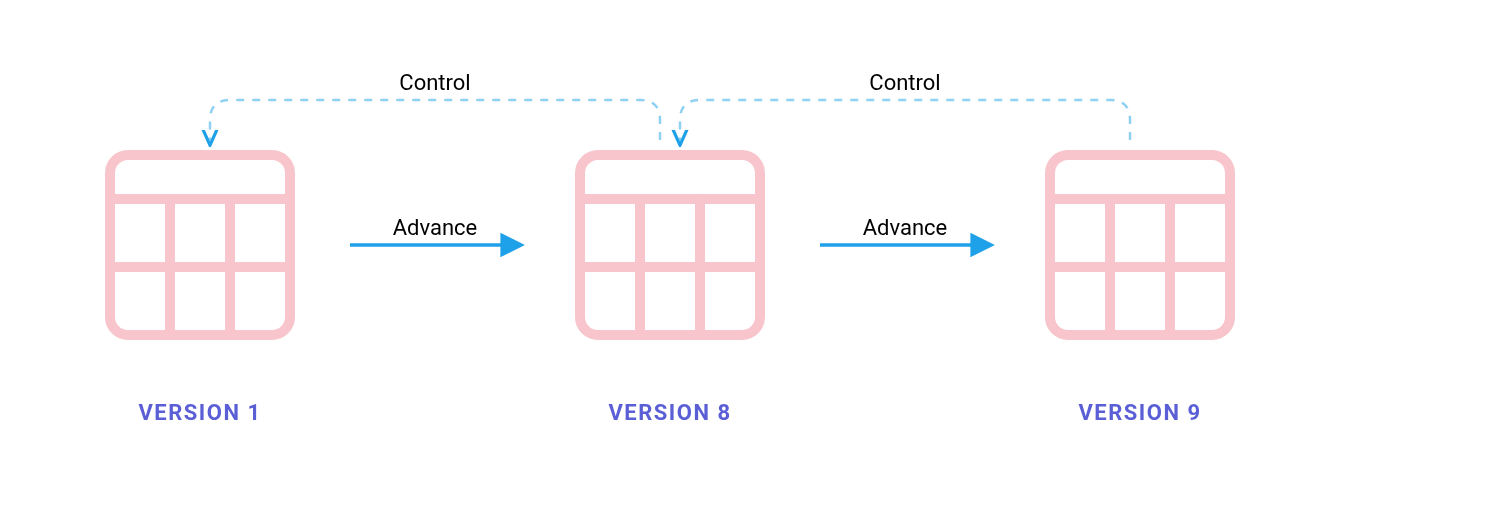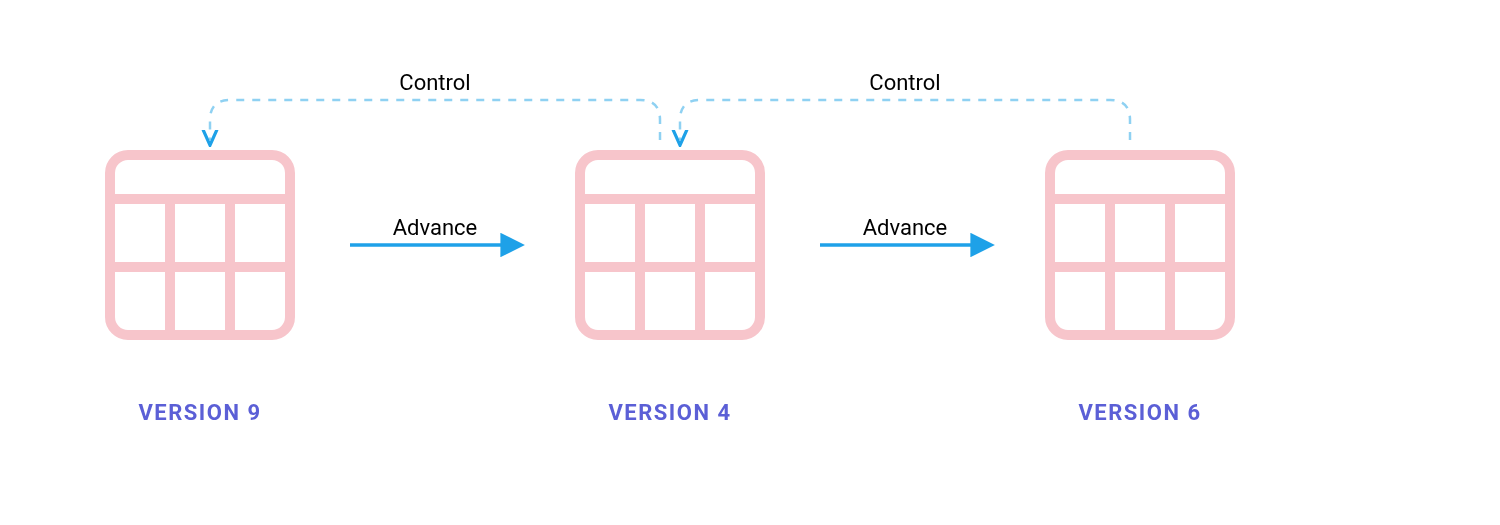--- a/index.html
+++ b/index.html
@@ -74,21 +74,21 @@
           <line x1="1110" y1="199" x2="1110" y2="335" stroke="#f7c5cb" stroke-width="10" stroke-linecap="round"></line>
           <line x1="1170" y1="199" x2="1170" y2="335" stroke="#f7c5cb" stroke-width="10" stroke-linecap="round"></line>
         </g>
         <line x1="350" y1="245" x2="520" y2="245" stroke="#1ea1e8" stroke-width="3.5" marker-end="url(#arrowHeadSolid)"></line>
         <line x1="820" y1="245" x2="990" y2="245" stroke="#1ea1e8" stroke-width="3.5" marker-end="url(#arrowHeadSolid)"></line>
         <path d="M 660 140 L 660 120 Q 660 100 640 100 L 230 100 Q 210 100 210 120 L 210 140" fill="none" stroke="#8fd1f2" stroke-width="2.5" stroke-dasharray="8 8" marker-end="url(#arrowHeadDashed)"></path>
         <path d="M 1130 140 L 1130 120 Q 1130 100 1110 100 L 700 100 Q 680 100 680 120 L 680 140" fill="none" stroke="#8fd1f2" stroke-width="2.5" stroke-dasharray="8 8" marker-end="url(#arrowHeadDashed)"></path>
       </g>
   </svg>
   <div id="html-dynamic">
-      <div class="version-label" style="left: 200px; top: 400px;">VERSION 9</div>
-      <div class="version-label" style="left: 670px; top: 400px;">VERSION 4</div>
-      <div class="version-label" style="left: 1140px; top: 400px;">VERSION 6</div>
+      <div class="version-label" style="left: 200px; top: 400px;">VERSION 1</div>
+      <div class="version-label" style="left: 670px; top: 400px;">VERSION 8</div>
+      <div class="version-label" style="left: 1140px; top: 400px;">VERSION 9</div>
       <div class="arrow-label" style="left: 435px; top: 215px;">Advance</div>
       <div class="arrow-label" style="left: 905px; top: 215px;">Advance</div>
       <div class="arrow-label" style="left: 435px; top: 70px;">Control</div>
       <div class="arrow-label" style="left: 905px; top: 70px;">Control</div>
     </div>
 </div>
 
 </body></html>

